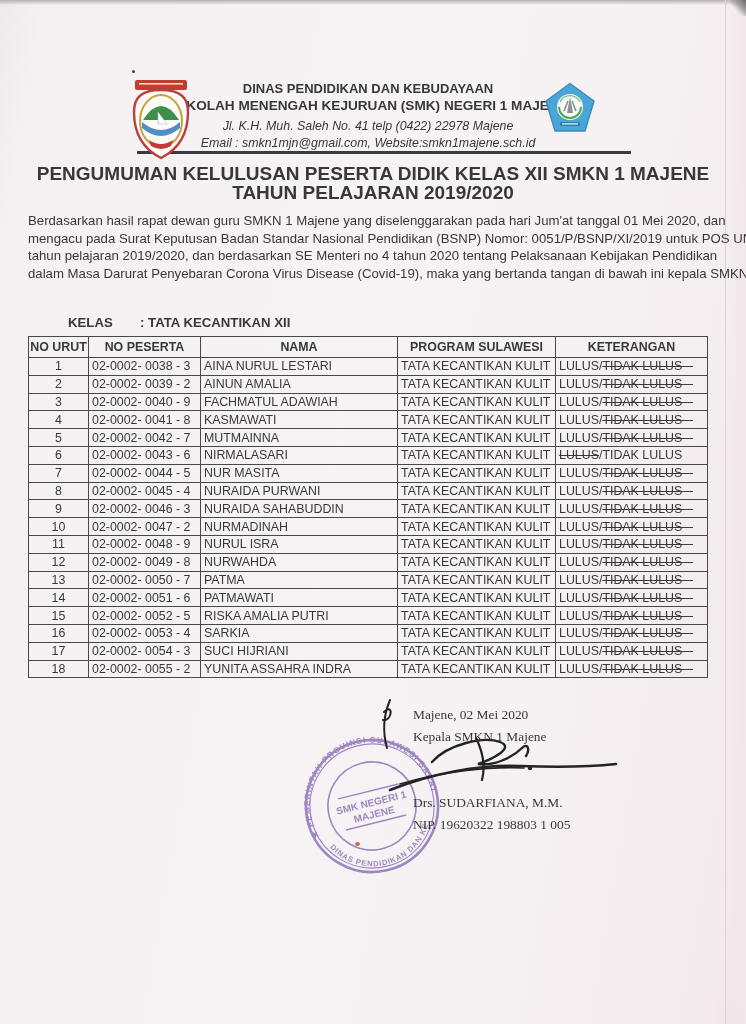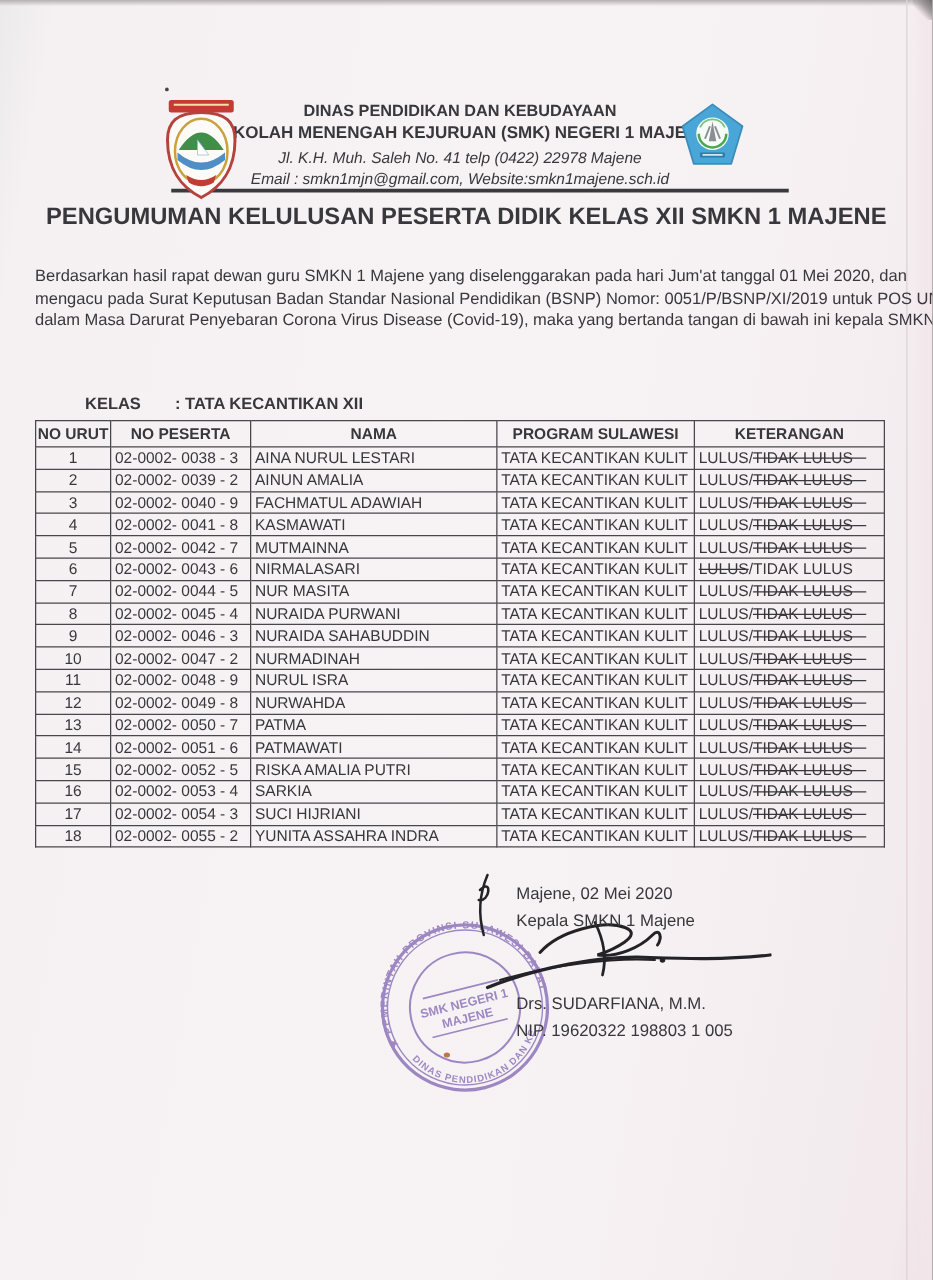--- a/index.html
+++ b/index.html
@@ -46,21 +46,21 @@
   table.tbl{position:absolute;left:28px;top:336px;width:595px;border-collapse:collapse;table-layout:fixed;}
   .tbl th,.tbl td{border:1.4px solid #48474b;font-size:12.4px;padding:0 3px;overflow:hidden;white-space:nowrap;}
   .tbl th{height:20px;font-weight:bold;text-align:center;padding:0 1px;}
   .tbl td{height:16.8px;}
   .td-no{text-align:center;}
   .c-no{width:60px;} .c-peserta{width:112px;} .c-nama{width:197px;} .c-prog{width:158px;} .c-ket{width:152px;}
   .strike{text-decoration:line-through;text-decoration-thickness:1.4px;}
   .strike-ext{display:inline-block;width:11px;border-top:1.5px solid #3c3c40;vertical-align:3px;}
 
   
-  .foot{position:absolute;font-size:13.4px;white-space:nowrap;}
+  .foot{position:absolute;font-size:13.4px;white-space:nowrap;font-family:Liberation Serif, serif;}
   .f-date{left:413px;top:707px;}
   .f-role{left:413px;top:729px;}
   .f-name{left:413px;top:795px;}
   .f-nip{left:413px;top:817px;}
 
   .stamp{position:absolute;left:277px;top:711px;opacity:.8;mix-blend-mode:multiply;}
   .sig{position:absolute;left:280px;top:688px;}
 </style>
 </head>
 <body>
@@ -94,24 +94,26 @@
     <circle cx="26" cy="25" r="13" fill="#f6fbf7"></circle>
     <path d="M15 25 a11 11 0 0 0 22 0" fill="none" stroke="#4aa84e" stroke-width="2"></path>
     <path d="M16 20 a11 11 0 0 1 20 0" fill="none" stroke="#7cc47f" stroke-width="1.4"></path>
     <path d="M23 31 L26 15 L29 31 Z" fill="#8a8f94"></path>
     <path d="M20 29 L24 19 M32 29 L28 19" stroke="#8a8f94" stroke-width="1.6" fill="none"></path>
     <rect x="16" y="40" width="20" height="4" rx="1" fill="#2f7da8"></rect>
     <rect x="18" y="41.2" width="16" height="1.4" fill="#cfe9f4"></rect>
   </svg>
 
   <div class="title title1">PENGUMUMAN KELULUSAN PESERTA DIDIK KELAS XII SMKN 1 MAJENE</div>
+  <div class="title title2">TAHUN PELAJARAN 2019/2020</div>
 
   <div class="para" id="para">
       <div>Berdasarkan hasil rapat dewan guru SMKN 1 Majene  yang diselenggarakan pada hari Jum'at tanggal 01 Mei 2020, dan</div>
       <div>mengacu pada Surat Keputusan Badan Standar Nasional  Pendidikan (BSNP) Nomor: 0051/P/BSNP/XI/2019 untuk POS UN</div>
+      <div>tahun pelajaran 2019/2020, dan berdasarkan SE Menteri no 4 tahun 2020 tentang Pelaksanaan Kebijakan Pendidikan</div>
       <div>dalam Masa Darurat Penyebaran Corona Virus Disease (Covid-19), maka yang bertanda tangan di bawah ini kepala SMKN</div>
     </div>
 
   <div class="kelas">
     <span class="lbl">KELAS</span><span>: TATA KECANTIKAN XII</span>
   </div>
 
   <table class="tbl">
     <colgroup>
       <col class="c-no">

